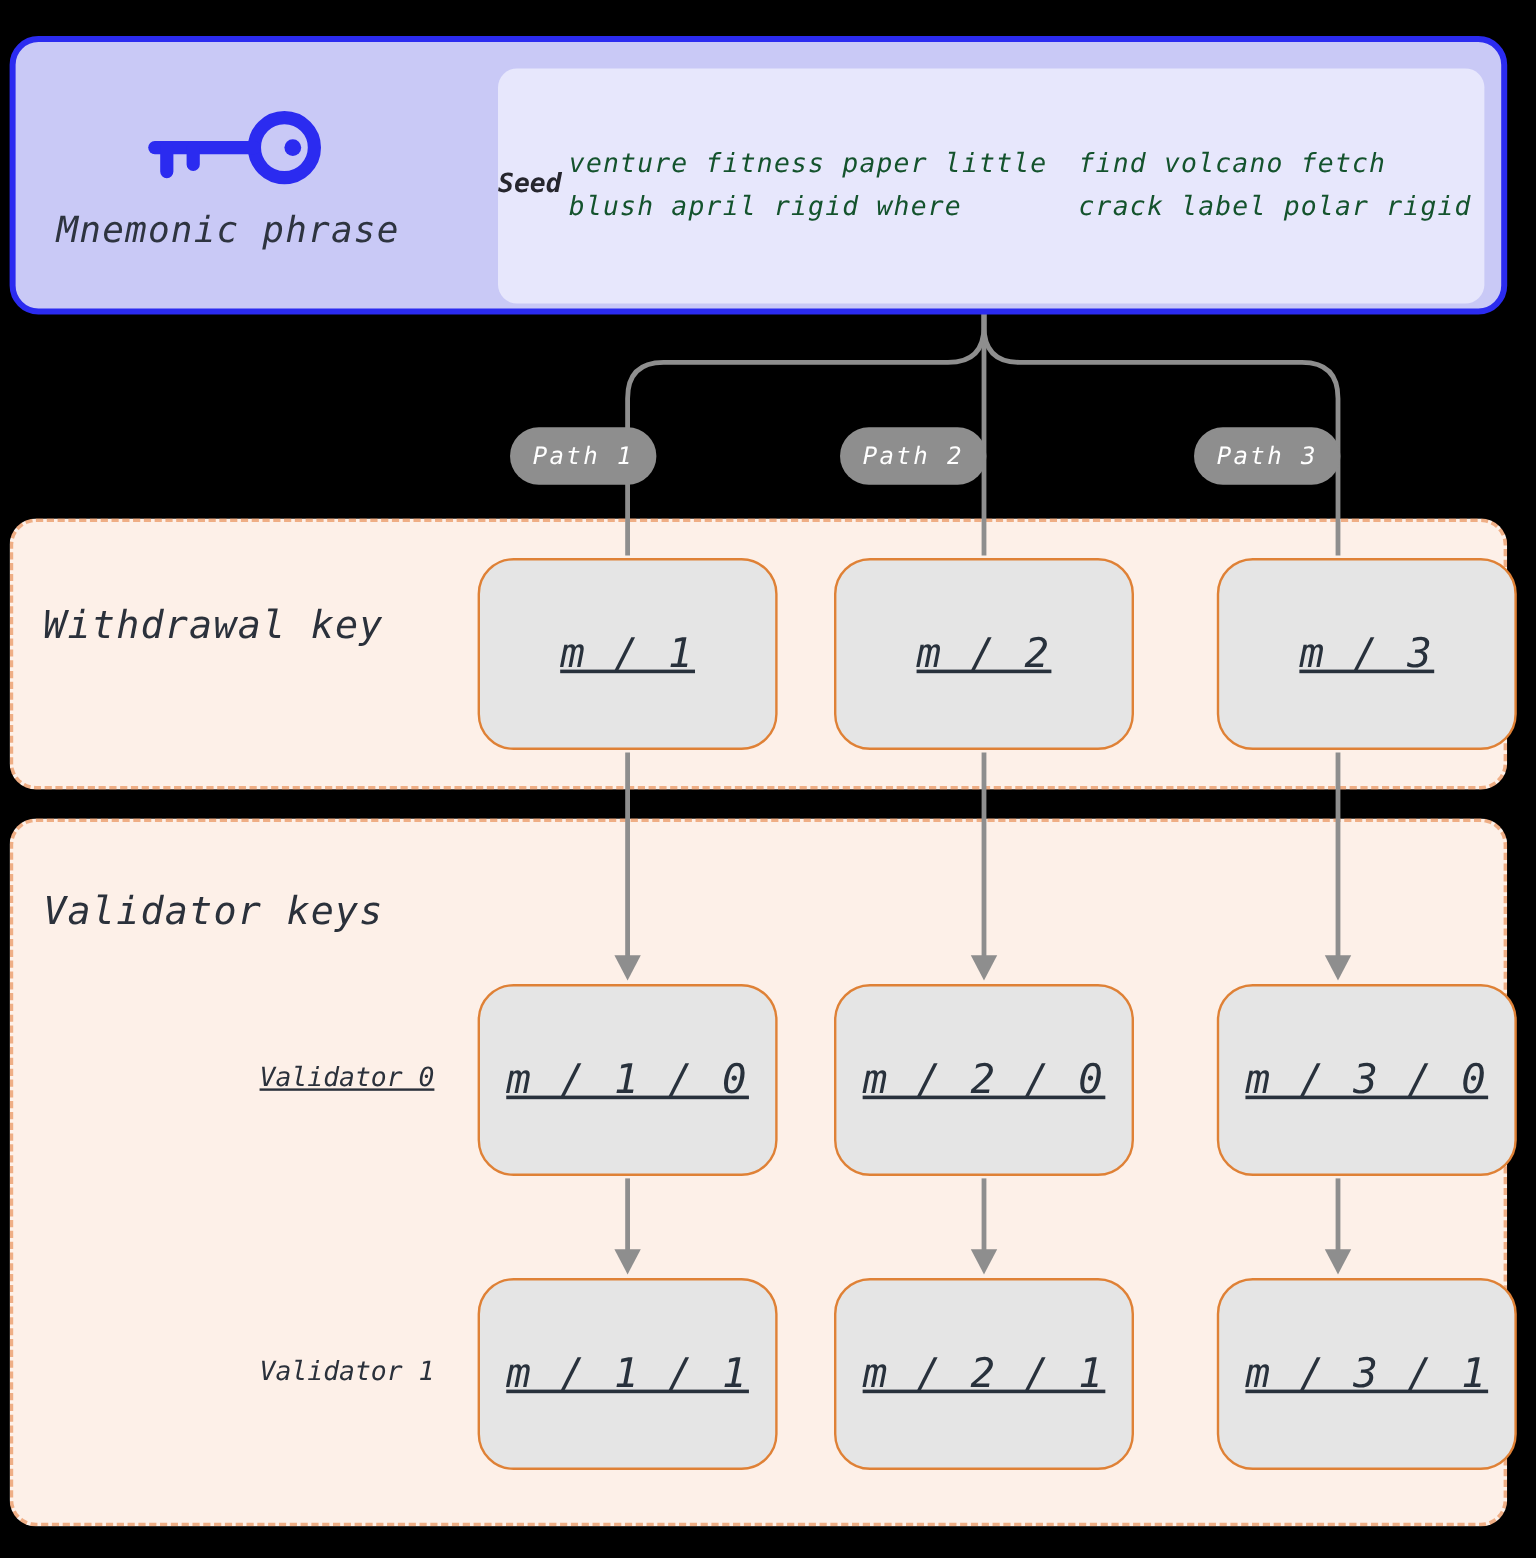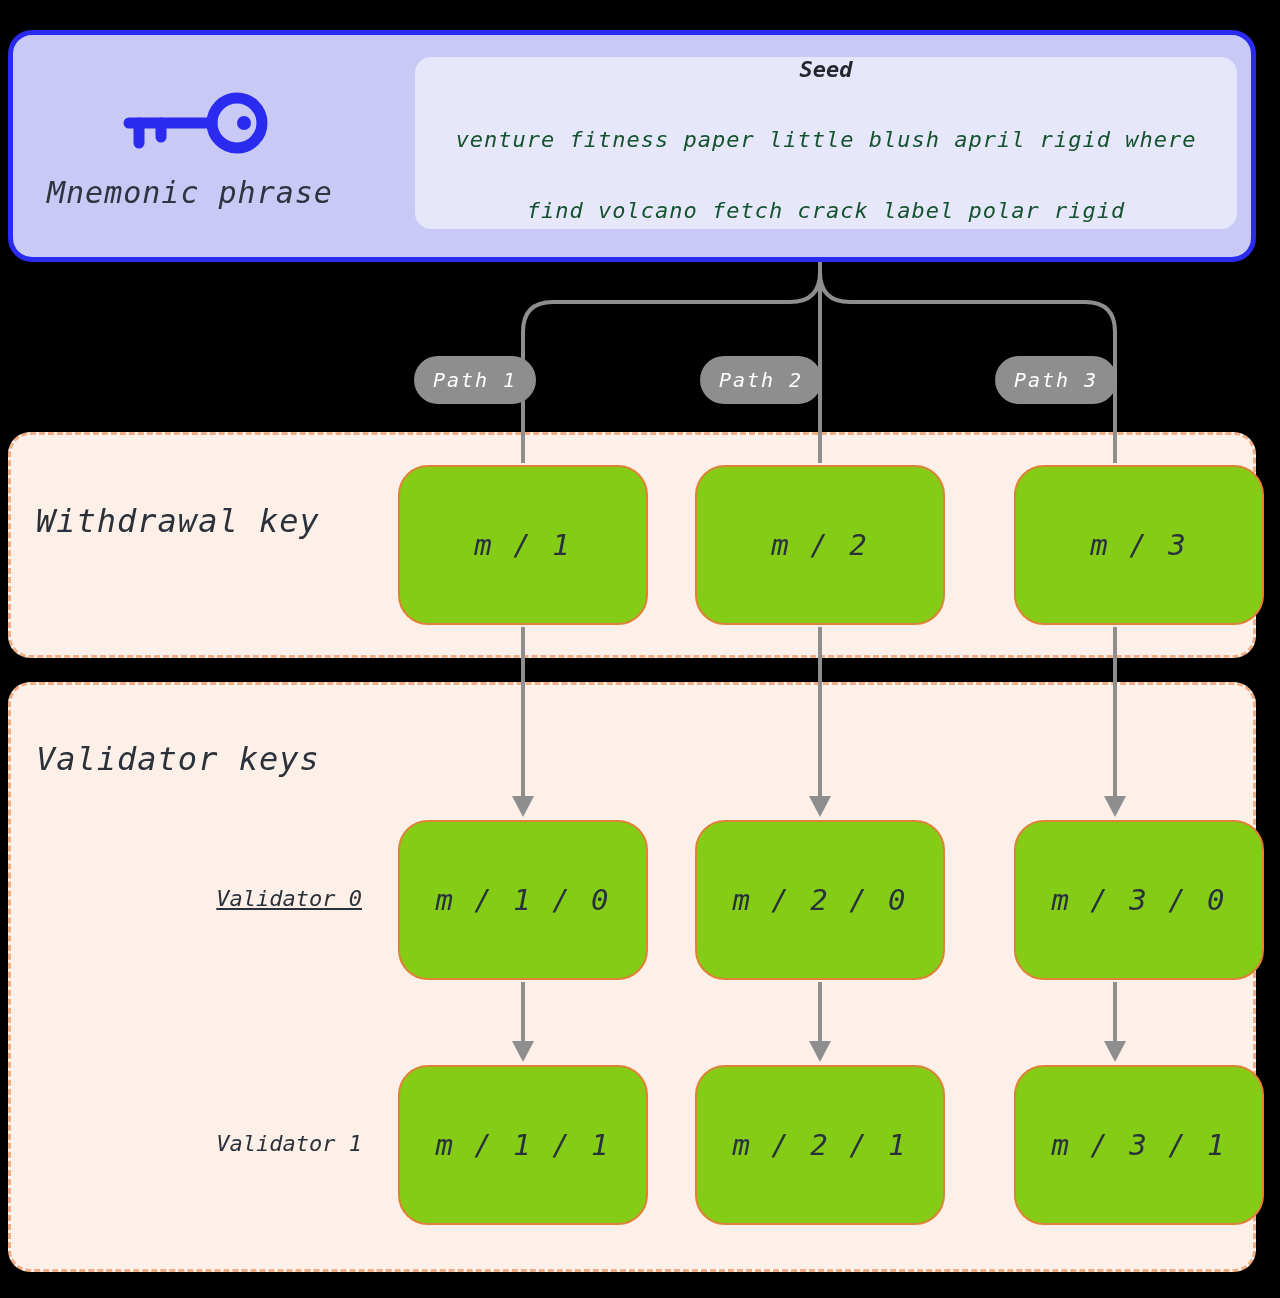--- a/index.html
+++ b/index.html
@@ -14,37 +14,37 @@
     position:absolute;left:8px;top:30px;width:1248px;height:232px;
     background:#c9c9f6;border:5px solid #2b2bf0;border-radius:24px;
     box-sizing:border-box;z-index:3;
   }
   .key-icon{position:absolute;left:98px;top:48px;width:170px;height:90px;}
   .mnemonic-label{
     position:absolute;left:34px;top:140px;font-size:30px;color:#2e3440;
     letter-spacing:1px;white-space:nowrap;
   }
   .seed-box{
-    position:absolute;left:402px;top:22px;width:822px;height:172px;
-    background:#e7e7fc;border-radius:16px;display:flex;flex-direction:column;
-    align-items:center;justify-content:space-between;gap:6px;color:#35353f;
+    position:absolute;left:402px;top:22px;width:822px;height:196px;
+    background:#e7e7fc;border-radius:16px;display:flex;
+    align-items:center;justify-content:center;gap:6px;color:#35353f;
   }
   .seed-title{font-weight:bold;font-size:22px;color:#26262e;margin-bottom:4px;}
   .seed-line{font-size:22px;letter-spacing:1px;line-height:36px;color:#14532d;}
 
   
   .connectors{position:absolute;left:0;top:0;width:1280px;height:1298px;z-index:2;}
 
   
   .pill{
     position:absolute;top:356px;height:48px;border-radius:24px;background:#8e8e8e;
     color:#fff;font-size:20px;display:flex;align-items:center;justify-content:center;
     letter-spacing:2px;z-index:4;box-sizing:border-box;
   }
-  .pill-1{left:414px;width:122px;}
+  .pill-1{left:425px;width:122px;}
   .pill-2{left:700px;width:122px;text-align:center;}
   .pill-3{left:995px;width:122px;}
 
   
   .section{
     position:absolute;left:8px;width:1248px;background:#fdf0e8;
     border:3px dashed #efae85;border-radius:22px;box-sizing:border-box;z-index:1;
   }
   .withdrawal-section{top:432px;height:226px;}
   .validator-section{top:682px;height:590px;}
@@ -56,24 +56,24 @@
   .validator-label{left:36px;top:740px;}
   .row-label{
     position:absolute;width:190px;text-align:right;font-size:22px;color:#2b313b;
     z-index:3;white-space:nowrap;
   }
   .row-label-0{left:172px;top:886px;text-decoration:underline;}
   .row-label-1{left:172px;top:1131px;}
 
   
   .kbox{
-    position:absolute;width:250px;height:160px;background:#84cc16;
+    position:absolute;width:250px;height:160px;background:#e5e5e5;
     border:2px solid #df8136;border-radius:30px;display:flex;align-items:center;
-    justify-content:center;font-size:29px;color:#28313c;letter-spacing:2px;
-    z-index:3;box-sizing:border-box;white-space:nowrap;
+    justify-content:center;font-size:34px;color:#28313c;letter-spacing:2px;
+    z-index:3;box-sizing:border-box;white-space:nowrap;text-decoration:underline;
   }
   .col-0{left:398px;} .col-1{left:695px;} .col-2{left:1014px;}
   .row-w{top:465px;} .row-v0{top:820px;} .row-v1{top:1065px;}
 </style>
 </head>
 <body>
 
 <div class="canvas">
 
   <svg class="connectors" viewBox="0 0 1280 1298" xmlns="http://www.w3.org/2000/svg">

